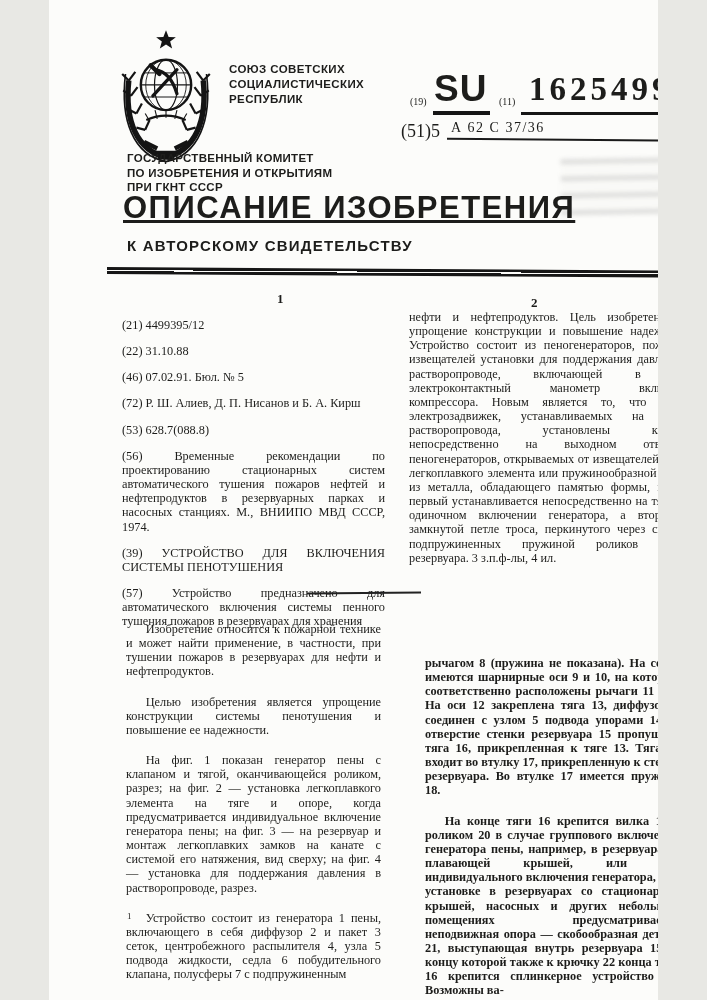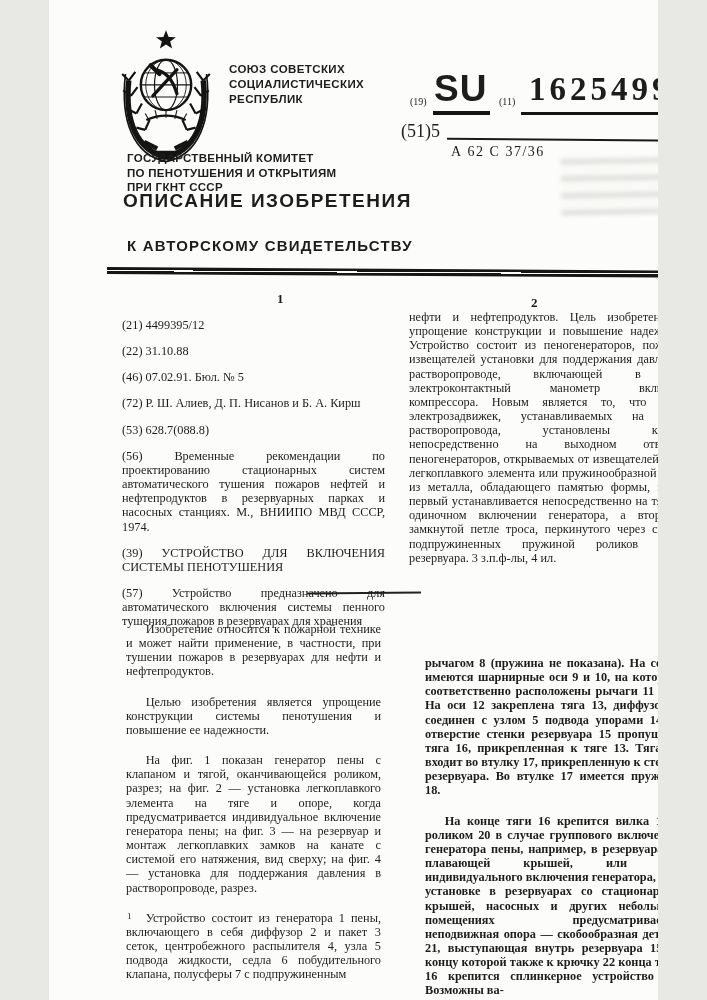--- a/index.html
+++ b/index.html
@@ -14,30 +14,30 @@
   
   .union-text{left:180px;top:62px;font-weight:bold;font-size:11.5px;line-height:15px;letter-spacing:.4px;}
   .code-small{font-size:10px;letter-spacing:0;}
   .hdr19{left:361px;top:96px;}
   .hdr-su{left:384px;top:68px;font-weight:bold;font-size:37px;letter-spacing:1px;border-bottom:4px solid #151515;padding:0 3px 1px 1px;}
   .hdr11{left:450px;top:96px;}
   .hdr-number{left:480px;top:71px;font-weight:bold;font-size:33px;letter-spacing:4px;}
   .hdr-kind{left:624px;top:72px;font-weight:bold;font-size:30px;letter-spacing:3px;}
   .hdr-number-rule{left:472px;top:112px;width:230px;height:3px;background:#151515;}
   .ipc-label{left:352px;top:121px;font-size:18px;}
-  .ipc-code{left:402px;top:120px;font-size:14px;letter-spacing:1.5px;margin-top:24px;}
+  .ipc-code{left:402px;top:120px;font-size:14px;letter-spacing:1.5px;}
   .ipc-rule{left:398px;top:139px;width:304px;height:2px;background:#1a1a1a;transform:rotate(.5deg);}
   .committee{left:78px;top:151px;font-weight:bold;font-size:11.5px;line-height:14.5px;letter-spacing:.3px;}
   .stamp{
     left:512px;top:157px;width:152px;height:57px;
     background:repeating-linear-gradient(0deg,rgba(110,110,110,.38) 0 5px,rgba(215,215,210,.12) 5px 17px);
     filter:blur(2px);opacity:.55;transform:rotate(-1deg);
     border-right:1px solid rgba(90,90,90,.5);
   }
-  .doc-title{left:74px;top:190px;font-weight:bold;font-size:19px;letter-spacing:1.5px;}
+  .doc-title{left:74px;top:190px;font-weight:bold;font-size:31px;letter-spacing:1.5px;text-decoration:underline;}
   .doc-subtitle{left:78px;top:237px;font-weight:bold;font-size:15px;letter-spacing:1.2px;}
   .double-rule{
     left:58px;top:269px;width:644px;height:7px;transform:rotate(.35deg);
     background:linear-gradient(#161616 0 42%,#fcfcfa 42% 58%,#161616 58% 100%);
   }
 
   
   .colmark{font-size:13px;font-weight:bold;}
   .colmark1{left:228px;top:291px;}
   .colmark2{left:482px;top:295px;}
@@ -135,21 +135,21 @@
   <span class="abs hdr-number">1625499</span>
   <span class="abs sans hdr-kind">A 1</span>
   <div class="abs hdr-number-rule"></div>
 
   <span class="abs ipc-label">(51)5</span>
   <span class="abs ipc-code">А 62 С 37/36</span>
   <div class="abs ipc-rule"></div>
 
   <div class="abs sans committee">
     <div>ГОСУДАРСТВЕННЫЙ КОМИТЕТ</div>
-    <div>ПО ПЕНОТУШЕНИЯ И ОТКРЫТИЯМ</div>
+    <div>ПО ИЗОБРЕТЕНИЯ И ОТКРЫТИЯМ</div>
     <div>ПРИ ГКНТ СССР</div>
   </div>
 
   <div class="abs stamp"></div>
 
   <div class="abs sans doc-title">ОПИСАНИЕ ИЗОБРЕТЕНИЯ</div>
   <div class="abs sans doc-subtitle">К АВТОРСКОМУ СВИДЕТЕЛЬСТВУ</div>
   <div class="abs double-rule"></div>
 
   <div class="abs colmark colmark1">1</div>

